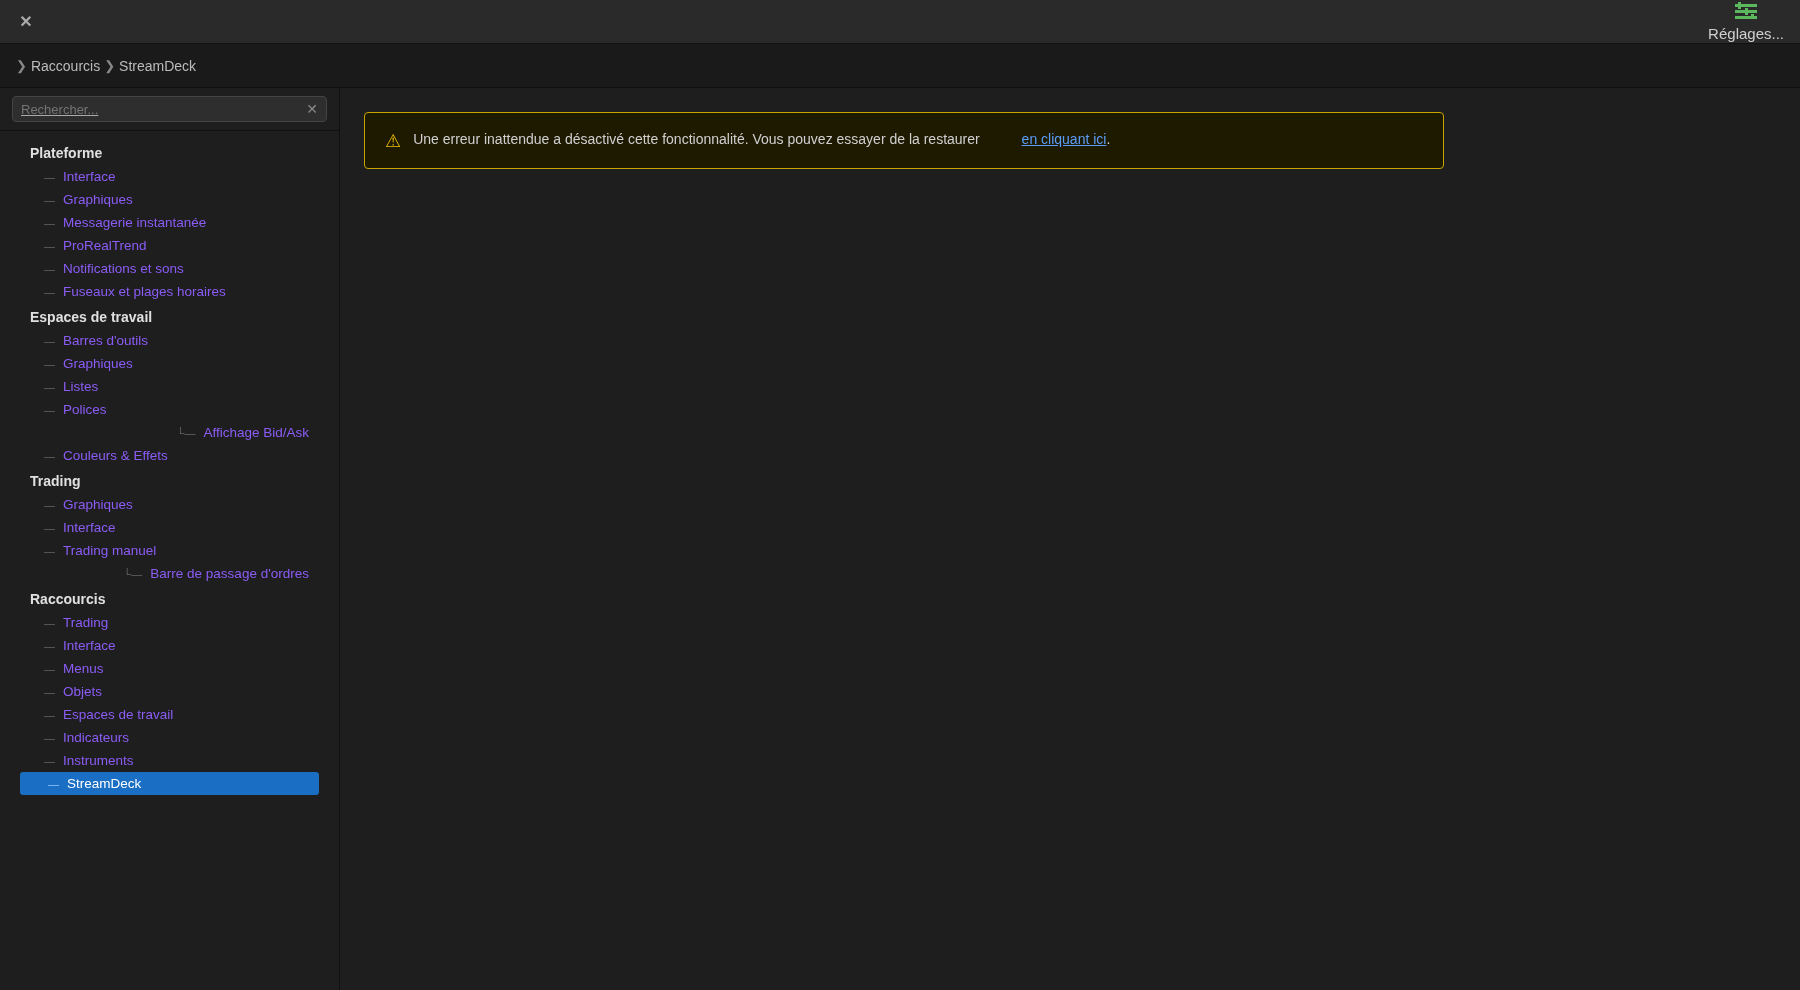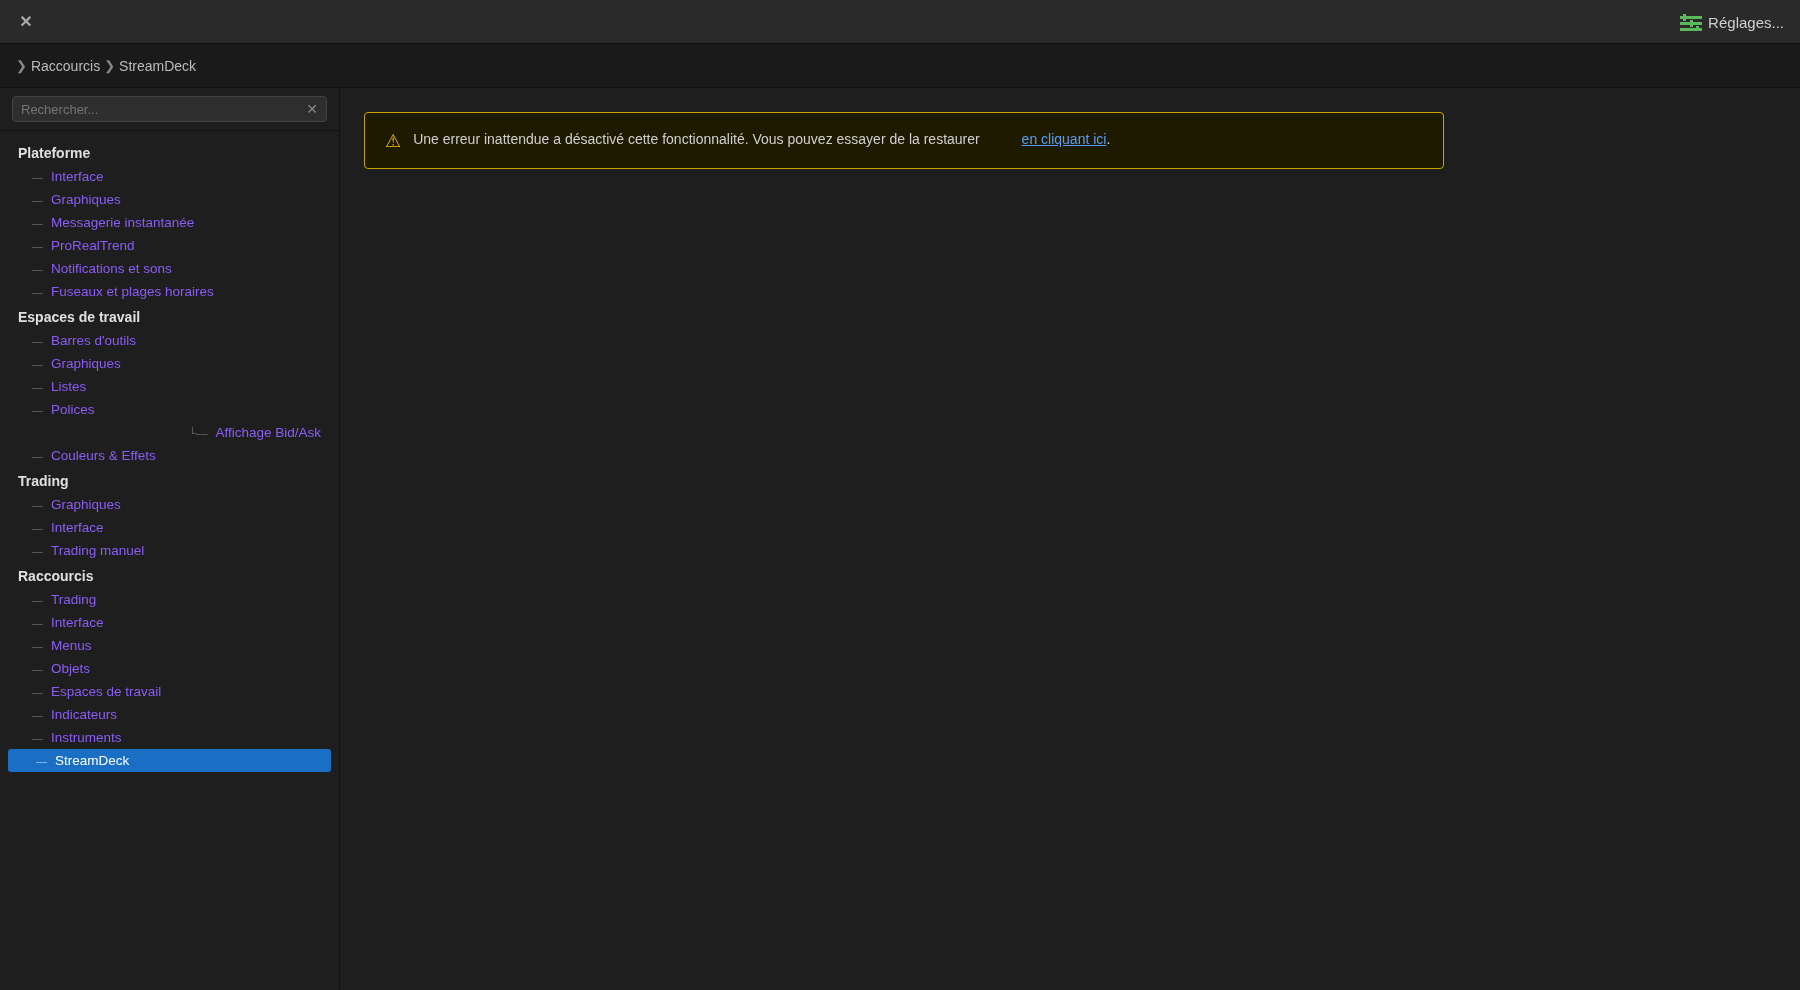--- a/index.html
+++ b/index.html
@@ -37,25 +37,26 @@
       align-items: center;
       justify-content: center;
       cursor: pointer;
       color: #aaa;
       font-size: 16px;
       font-weight: bold;
     }
 
     .settings-btn {
       display: flex;
-      align-items: flex-end;
+      align-items: center;
       gap: 6px;
       cursor: pointer;
       color: #d0d0d0;
       font-size: 15px;
+      flex-direction: column;
     }
 
     
     .breadcrumb-bar {
       width: 100%;
       height: 44px;
       background: #1a1a1a;
       display: flex;
       align-items: center;
       padding: 0 16px;
@@ -106,31 +107,32 @@
       gap: 6px;
     }
 
     .search-input {
       background: transparent;
       border: none;
       outline: none;
       color: #aaa;
       font-size: 13px;
       flex: 1;
+      text-decoration: underline;
     }
 
     .search-clear {
       color: #888;
       cursor: pointer;
       font-size: 14px;
     }
 
     
     .nav-tree {
-      padding: 8px 4px;
+      padding: 8px 16px;
       flex: 1;
     }
 
     .nav-group-header {
       color: #e0e0e0;
       font-weight: bold;
       font-size: 14px;
       padding: 6px 14px 4px 14px;
       cursor: pointer;
     }
@@ -311,20 +313,23 @@
       <div class="nav-group-header">Trading</div>
       <div class="nav-item">
           <span>Graphiques</span>
         </div>
       <div class="nav-item">
           <span>Interface</span>
         </div>
       <div class="nav-item">
           <span>Trading manuel</span>
         </div>
+      <div class="nav-item level2">
+          <span>Barre de passage d'ordres</span>
+        </div>
 
       <div class="nav-group-header">Raccourcis</div>
       <div class="nav-item">
           <span>Trading</span>
         </div>
       <div class="nav-item">
           <span>Interface</span>
         </div>
       <div class="nav-item">
           <span>Menus</span>

